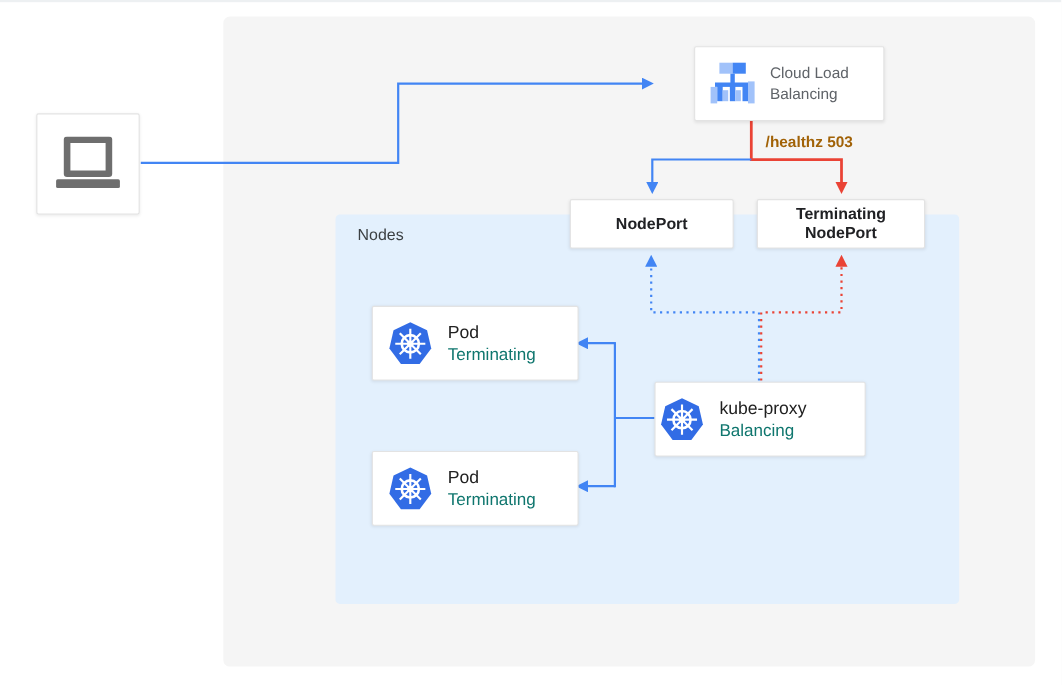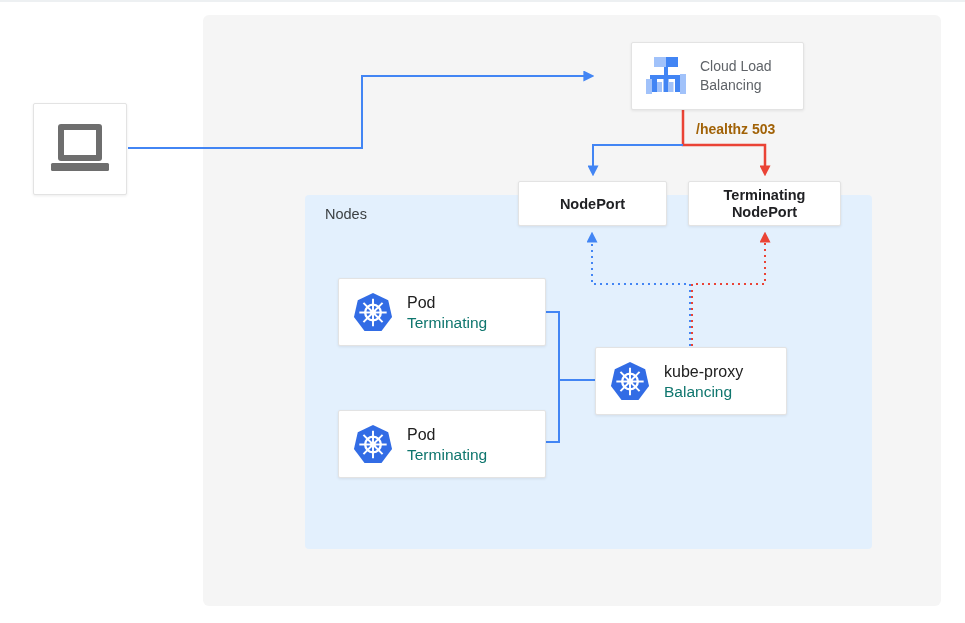--- a/index.html
+++ b/index.html
@@ -23,24 +23,24 @@
   .client-box { left:33px; top:103px; width:94px; height:92px; justify-content:center; }
 
   .clb-box { left:598px; top:42px; width:173px; height:68px; padding-left:12px; gap:12px;margin-left:33px; }
   .clb-label { font-size:14px; line-height:19px; color:#5f6368; width:86px; }
 
   .port-box { justify-content:center; text-align:center; font-weight:bold; color:#202124; }
   .nodeport-box { left:518px; top:181px; width:149px; height:45px; font-size:14.5px; }
   .healthcheck-box { left:688px; top:181px; width:153px; height:45px; font-size:14.5px;
     flex-direction:column; line-height:17px; }
 
-  .pod-box { width:208px; height:68px; padding-left:14px; gap:14px; }
+  .pod-box { width:188px; height:68px; padding-left:14px; gap:14px; }
   .pod-box-1 { left:338px; top:278px; }
   .pod-box-2 { left:338px; top:410px; }
-  .kproxy-box { left:595px; top:347px; width:192px; height:68px; padding-left:14px; gap:14px; }
+  .kproxy-box { left:595px; top:347px; width:192px; height:68px; padding-left:4px; gap:14px; }
 
   .card-title { font-size:16px; color:#212121; line-height:21px; }
   .card-sub { font-size:15.5px; color:#0f766e; line-height:20px; }
 
   .healthz-label { position:absolute; left:696px; top:121px; font-size:14px; font-weight:bold;
     color:#a16207; z-index:3; }
 
   .k8s-icon { width:40px; height:41px; flex:0 0 auto; }
   .clb-icon { width:44px; height:40px; flex:0 0 auto; }
   .laptop-icon { width:62px; height:50px; }

